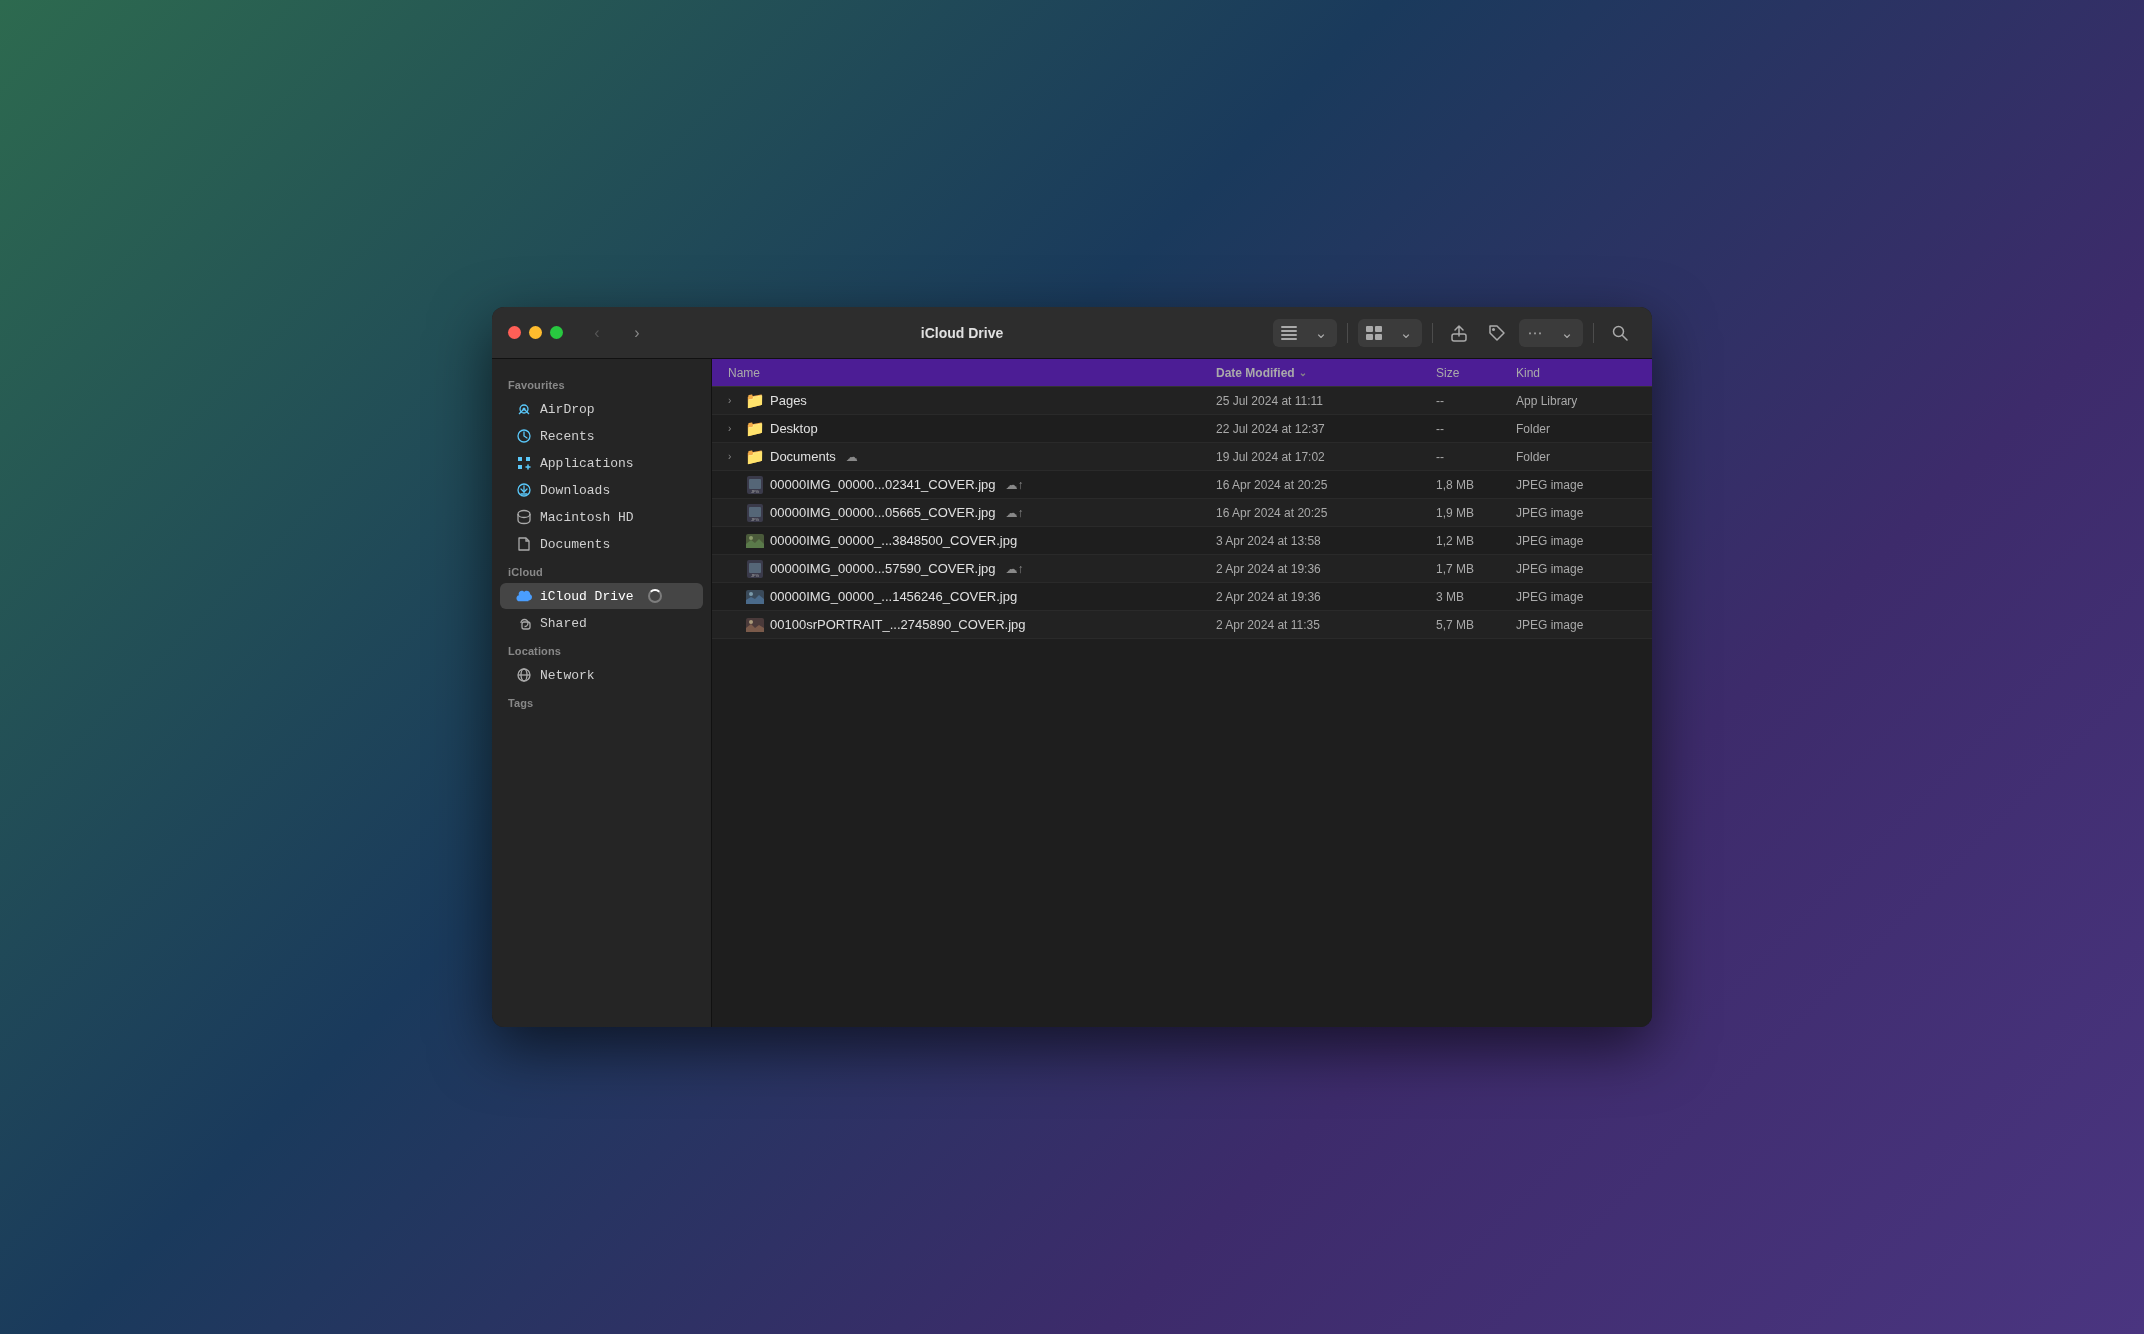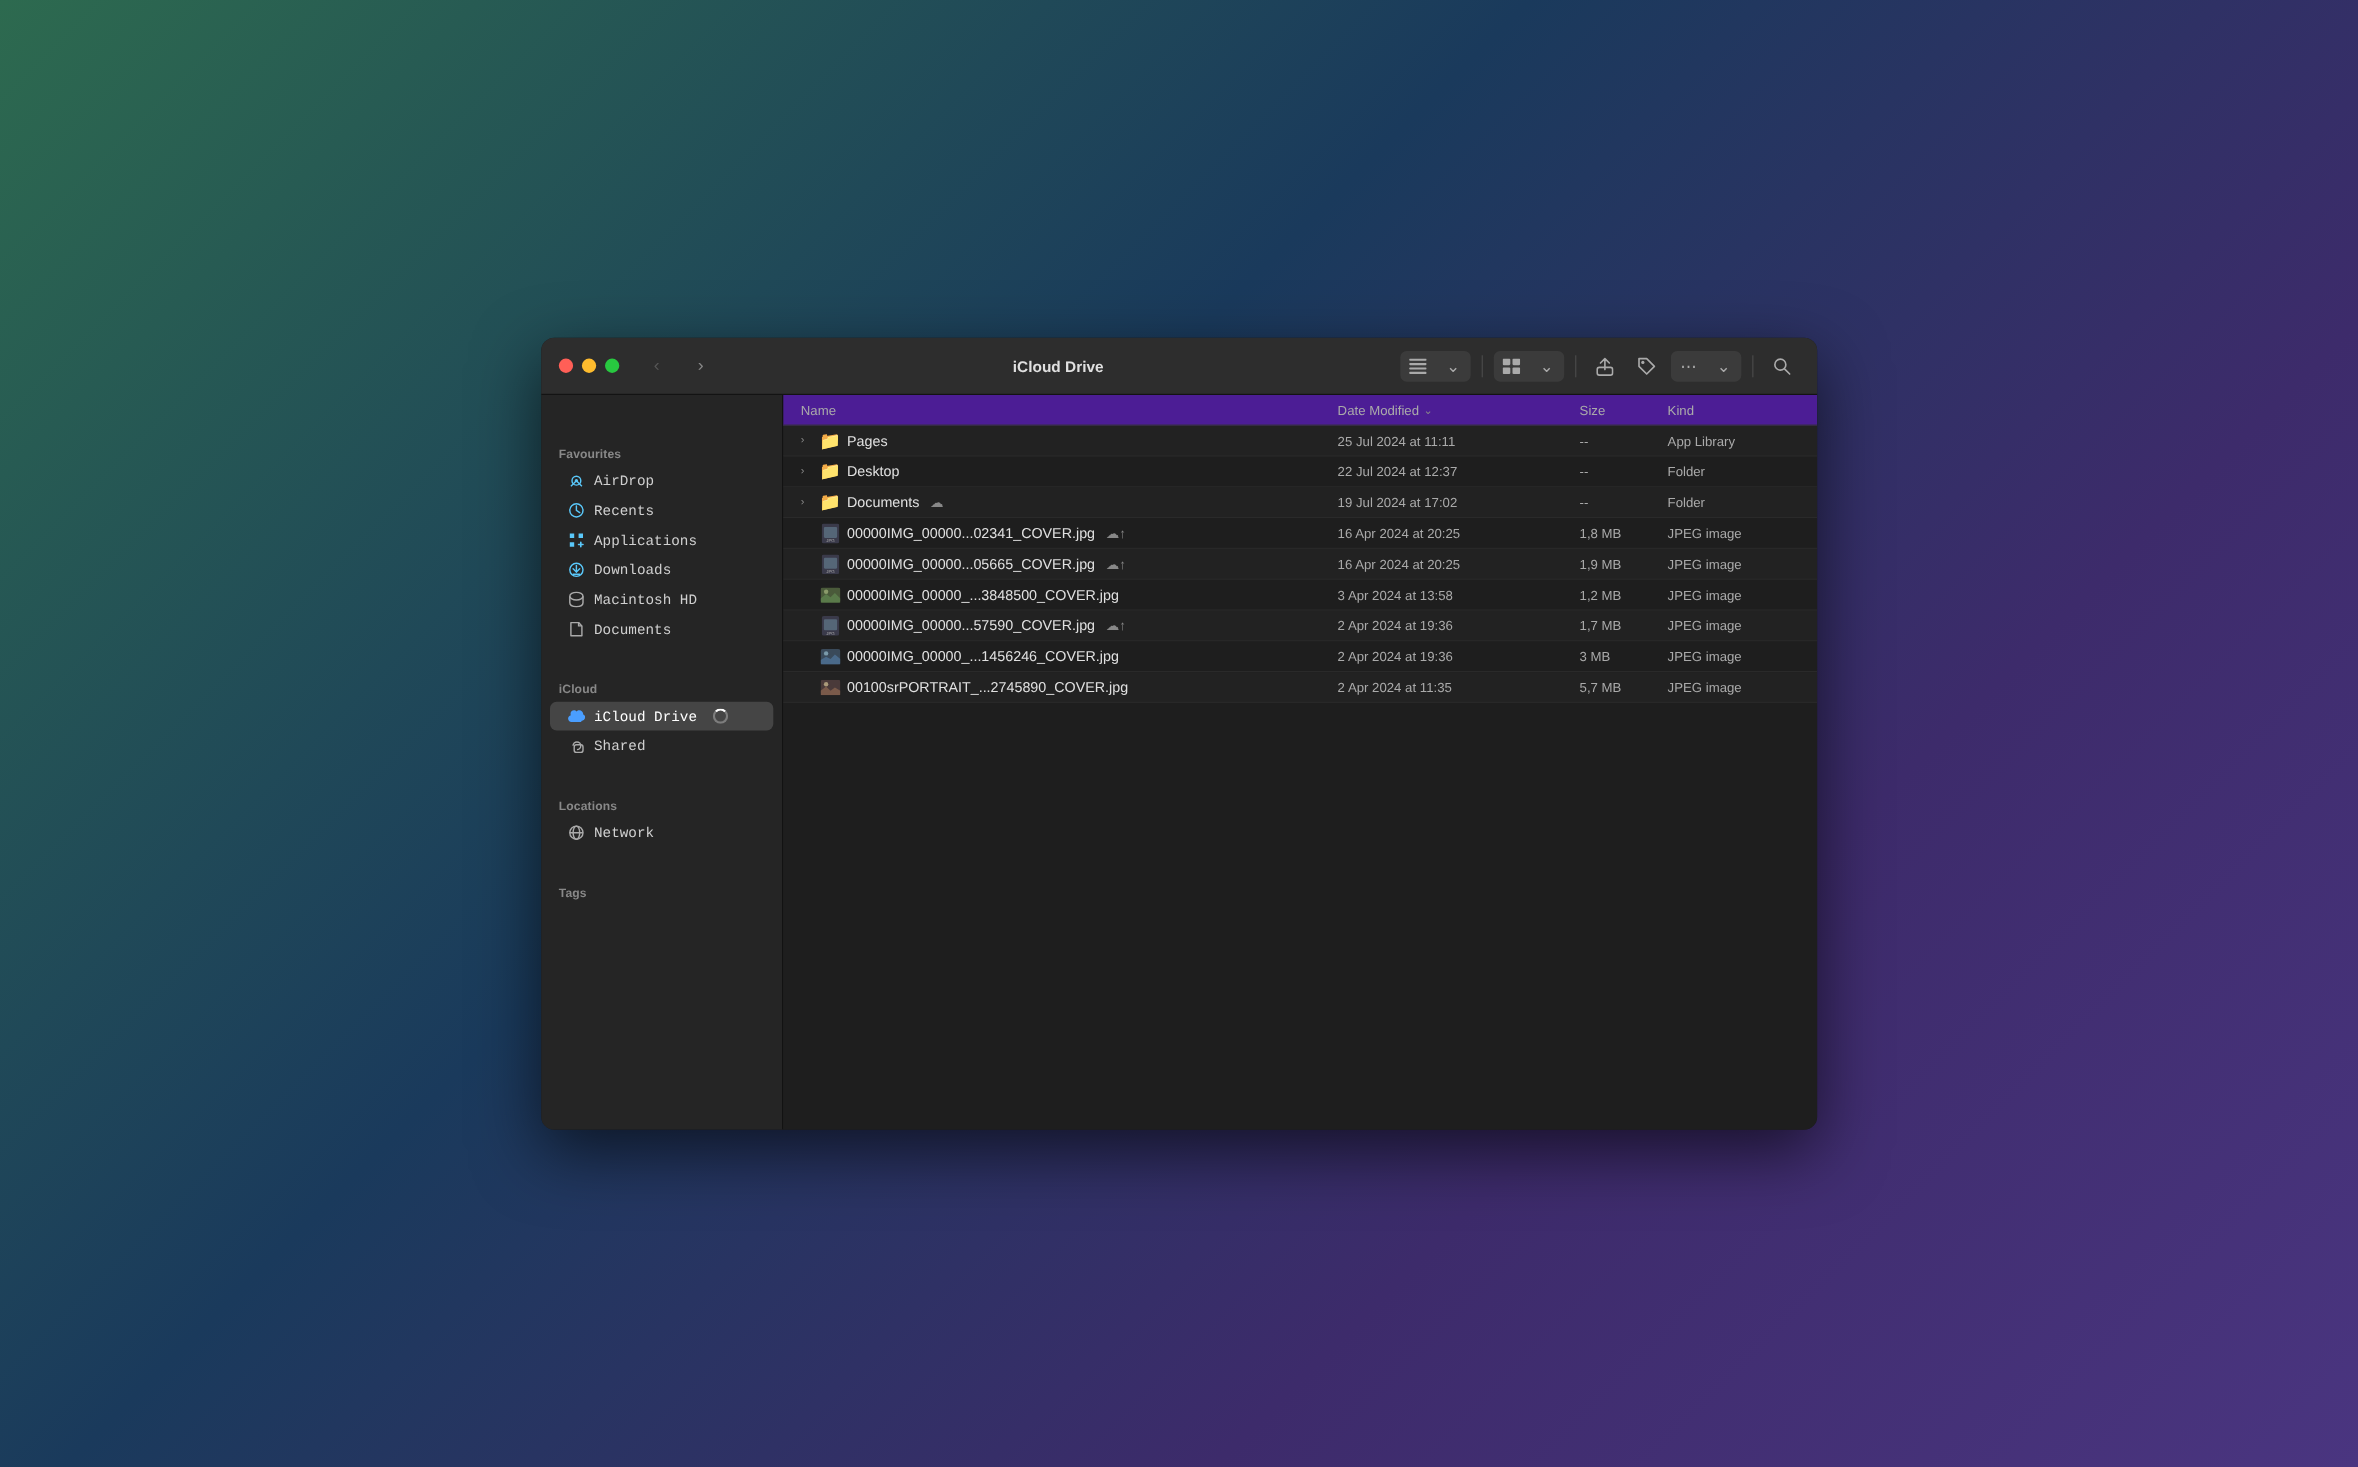--- a/index.html
+++ b/index.html
@@ -118,21 +118,20 @@
       flex-shrink: 0;
       padding: 12px 0;
     }
     .sidebar-section-label {
       color: #888;
       font-size: 11px;
       font-weight: 600;
       padding: 8px 16px 4px;
       text-transform: none;
       letter-spacing: 0.01em;
-      margin-top: 28px;
     }
     .sidebar-item {
       display: flex;
       align-items: center;
       gap: 8px;
       padding: 5px 16px;
       cursor: pointer;
       border-radius: 6px;
       margin: 1px 8px;
       color: #d0d0d0;
@@ -176,21 +175,21 @@
     .col-name {
       flex: 1;
       color: #aaa;
       font-size: 12px;
       font-weight: 500;
     }
     .col-date {
       width: 220px;
       color: #aaa;
       font-size: 12px;
-      font-weight: 400;
+      font-weight: 700;
       display: flex;
       align-items: center;
       gap: 4px;
     }
     .col-size {
       width: 80px;
       color: #aaa;
       font-size: 12px;
       font-weight: 500;
     }

